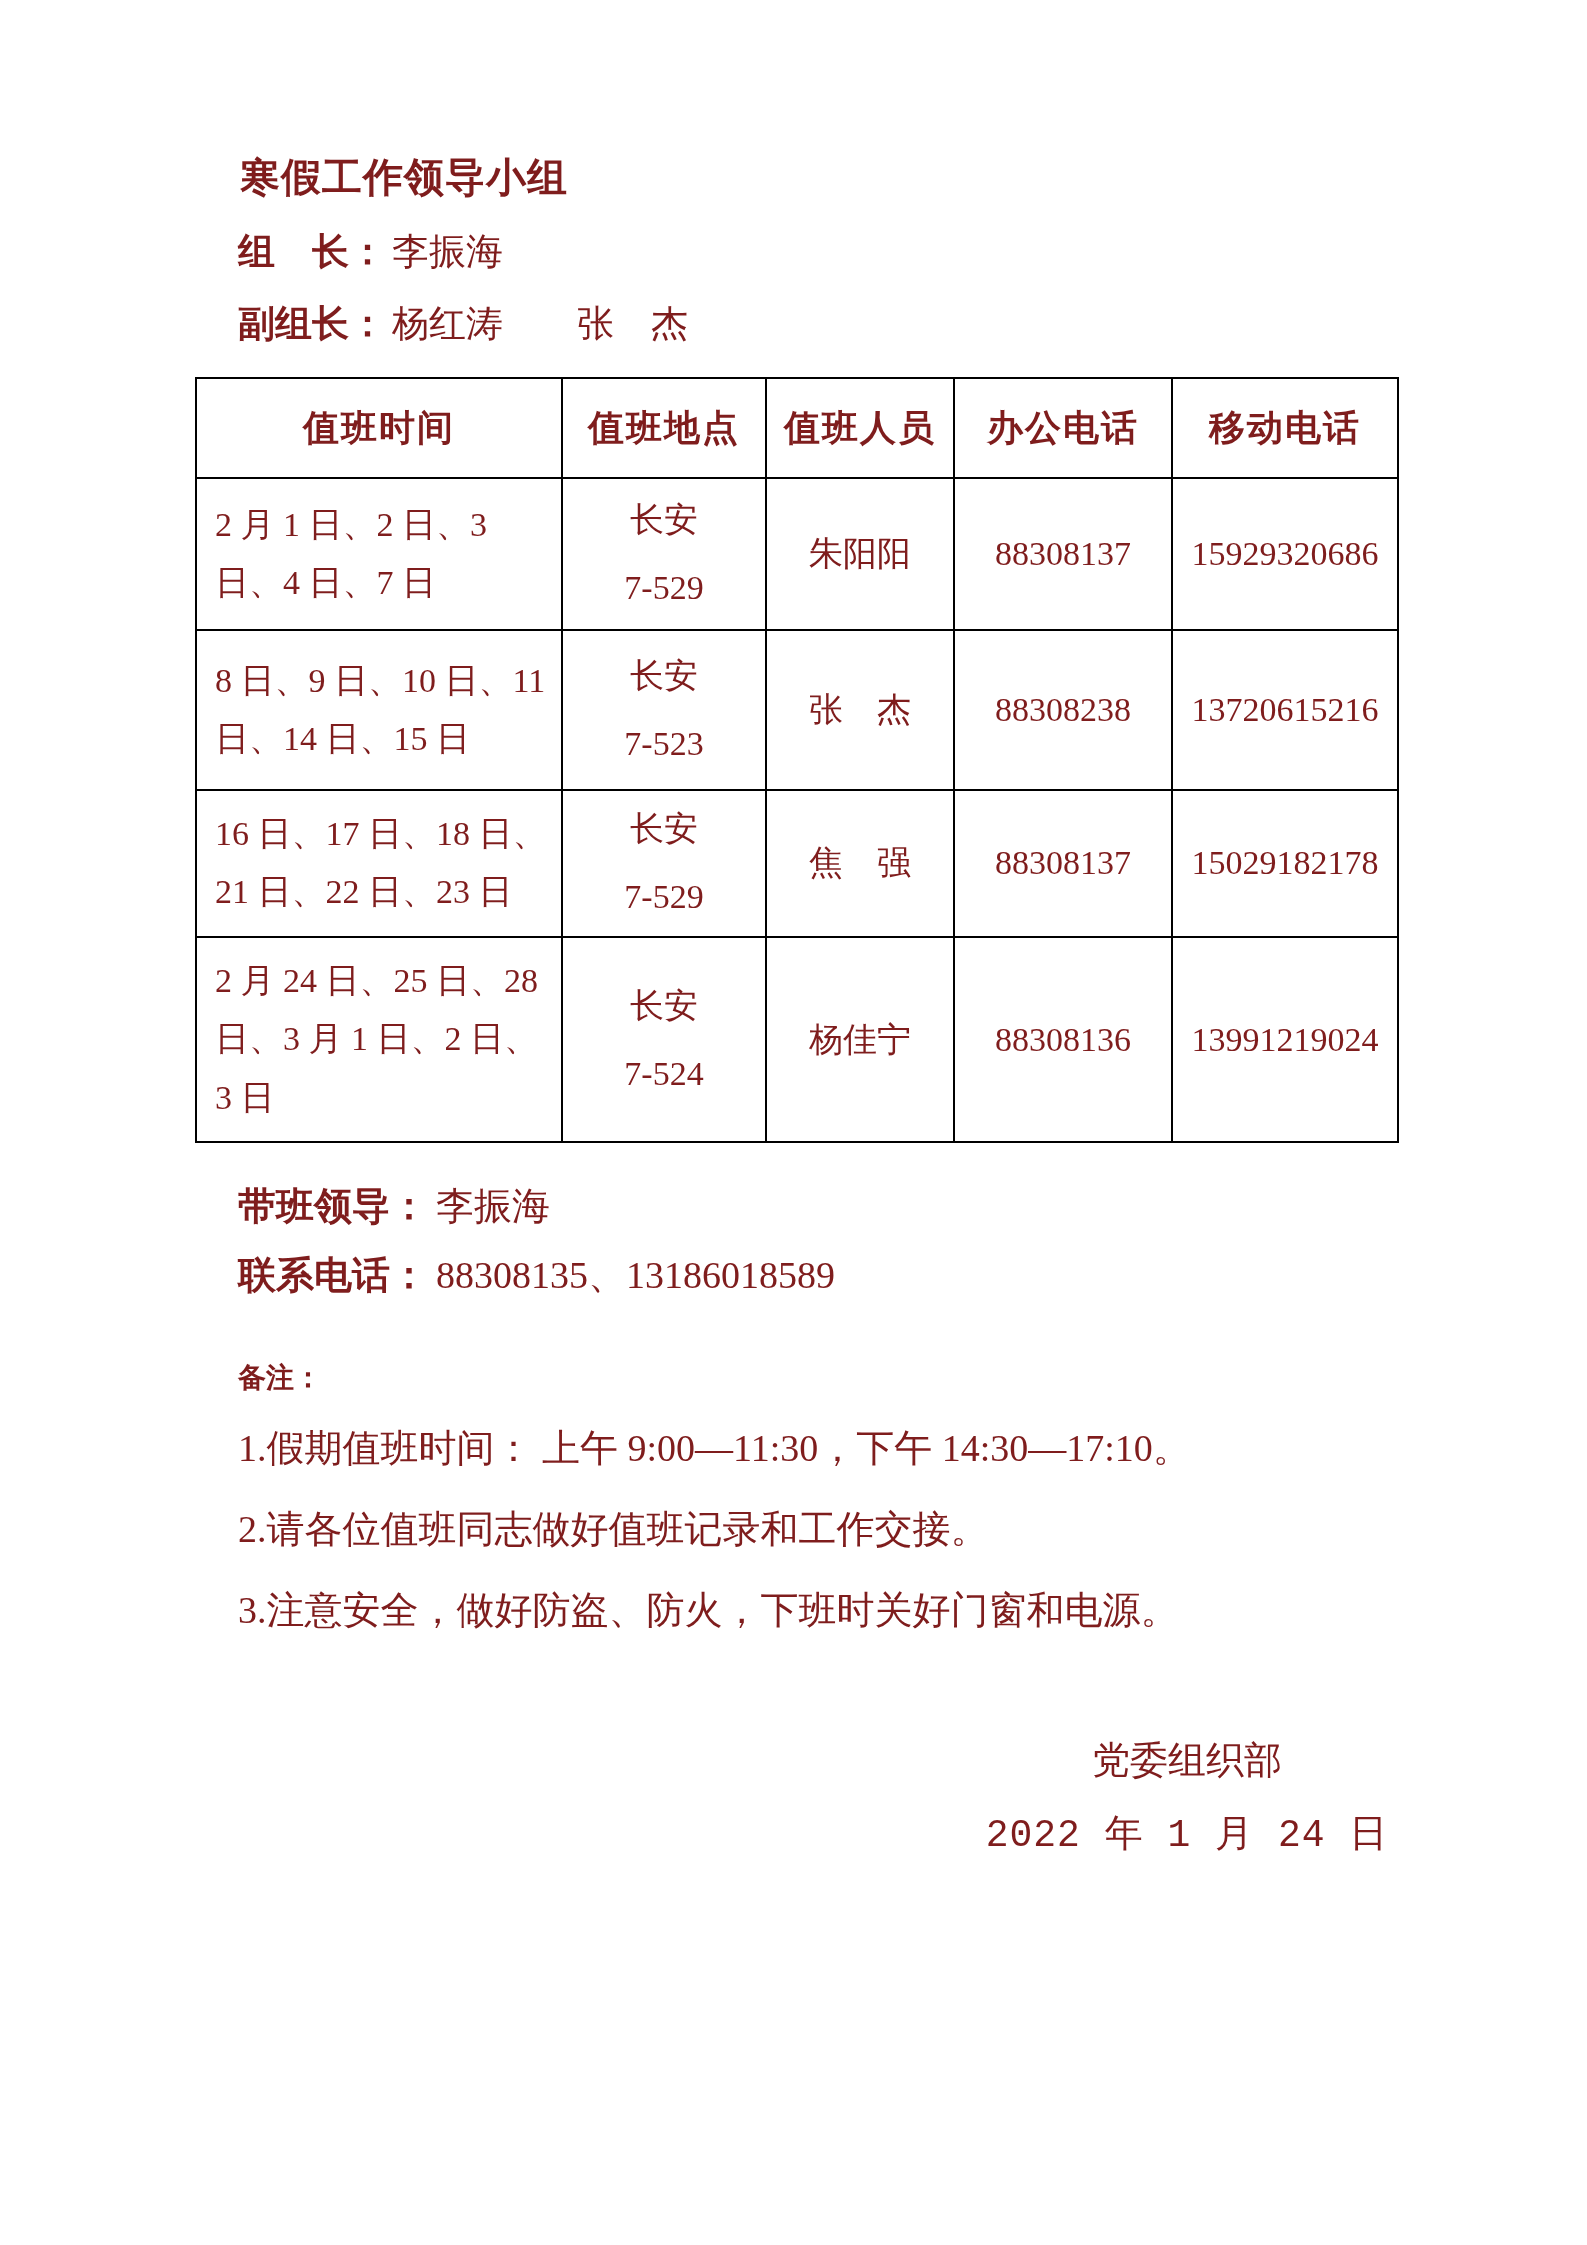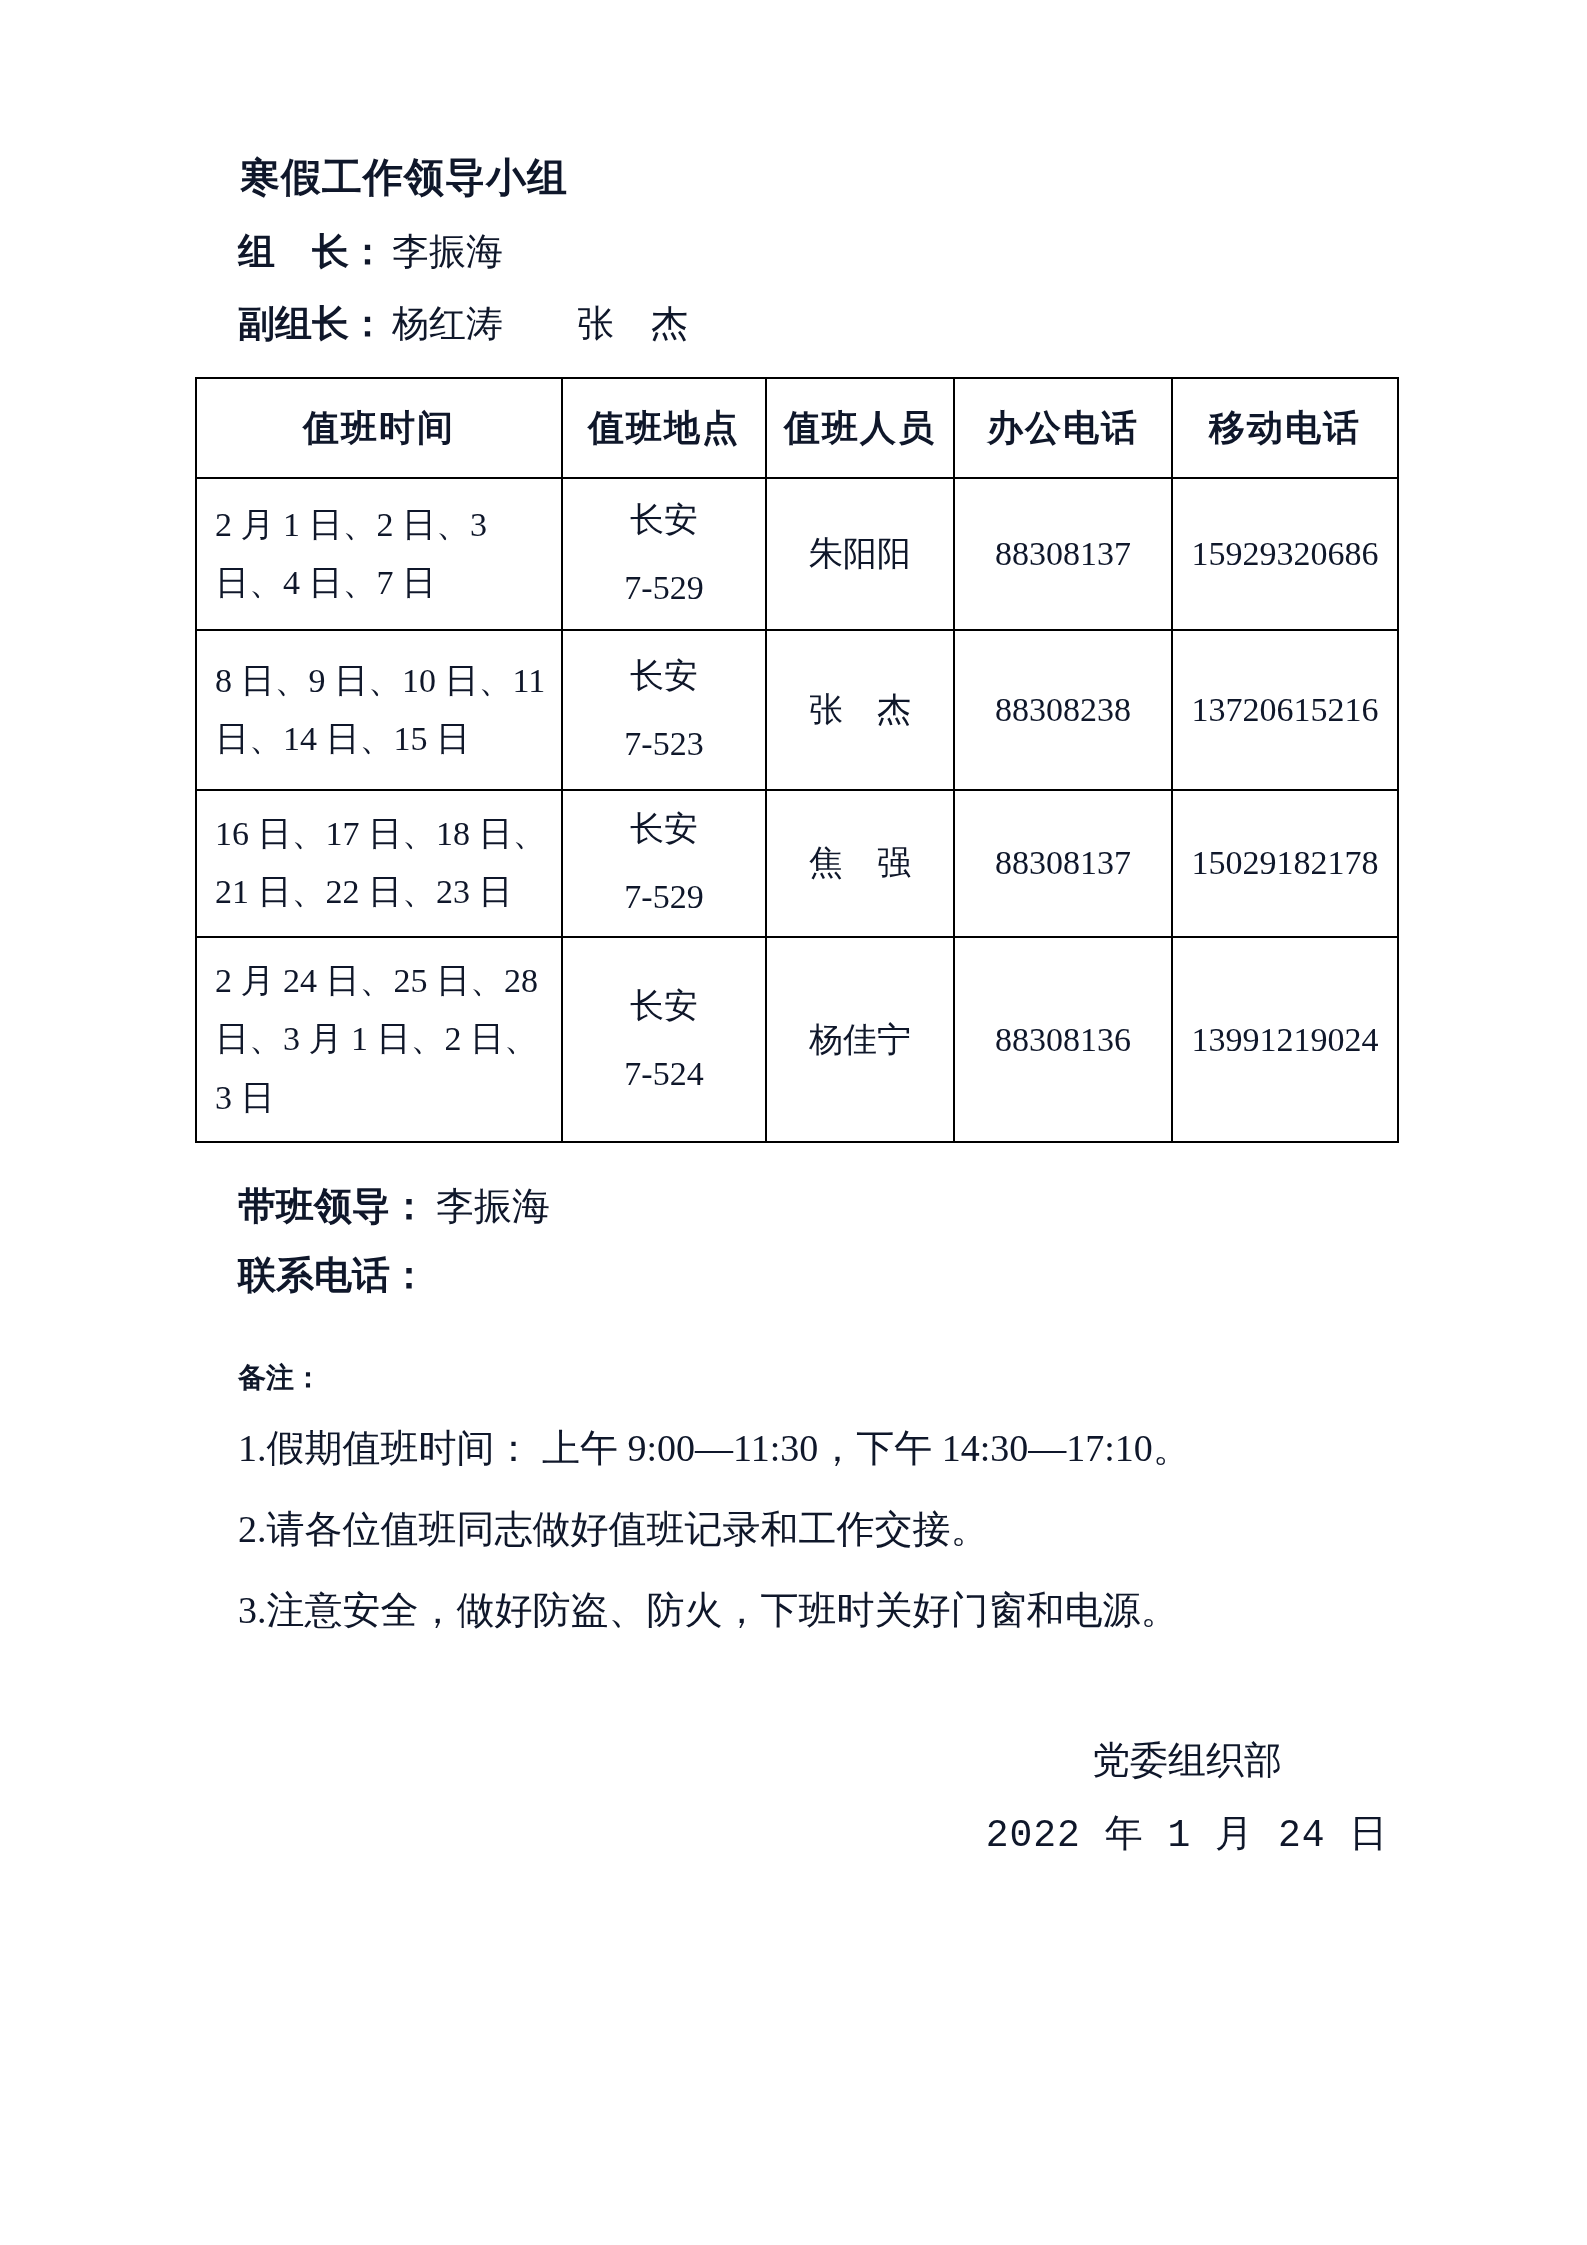--- a/index.html
+++ b/index.html
@@ -1,21 +1,21 @@
 <!DOCTYPE html>
 <html><head>
 <meta charset="utf-8">
 <style>
   * { margin:0; padding:0; box-sizing:border-box; }
   html,body { background:#888; }
   .page {
     width:1587px; height:2245px;
     margin:0 auto;
     background:#ffffff;
-    color:#0f172a;
+    color:#7f1d1d;
     font-family:"Liberation Serif","DejaVu Serif",serif;
     position:relative;
     overflow:hidden;
   }
   .content { padding-top:150px; }
 
   .doc-title {
     margin-left:240px;
     font-family:"Liberation Sans","DejaVu Sans",sans-serif;
     font-weight:bold;
@@ -182,20 +182,21 @@
       </tbody>
     </table>
 
     <div class="after-table">
       <div class="info-row">
         <span class="info-label">带班领导：</span>
         <span class="info-value">李振海</span>
       </div>
       <div class="info-row">
         <span class="info-label">联系电话：</span>
+        <span class="info-value">88308135、13186018589</span>
       </div>
     </div>
 
     <div class="notes-title">备注：</div>
     <p class="note-item">1.假期值班时间： 上午 9:00—11:30，下午 14:30—17:10。</p>
     <p class="note-item">2.请各位值班同志做好值班记录和工作交接。</p>
     <p class="note-item">3.注意安全，做好防盗、防火，下班时关好门窗和电源。</p>
 
     <div class="signature">
       <div class="sig-dept">党委组织部</div>

